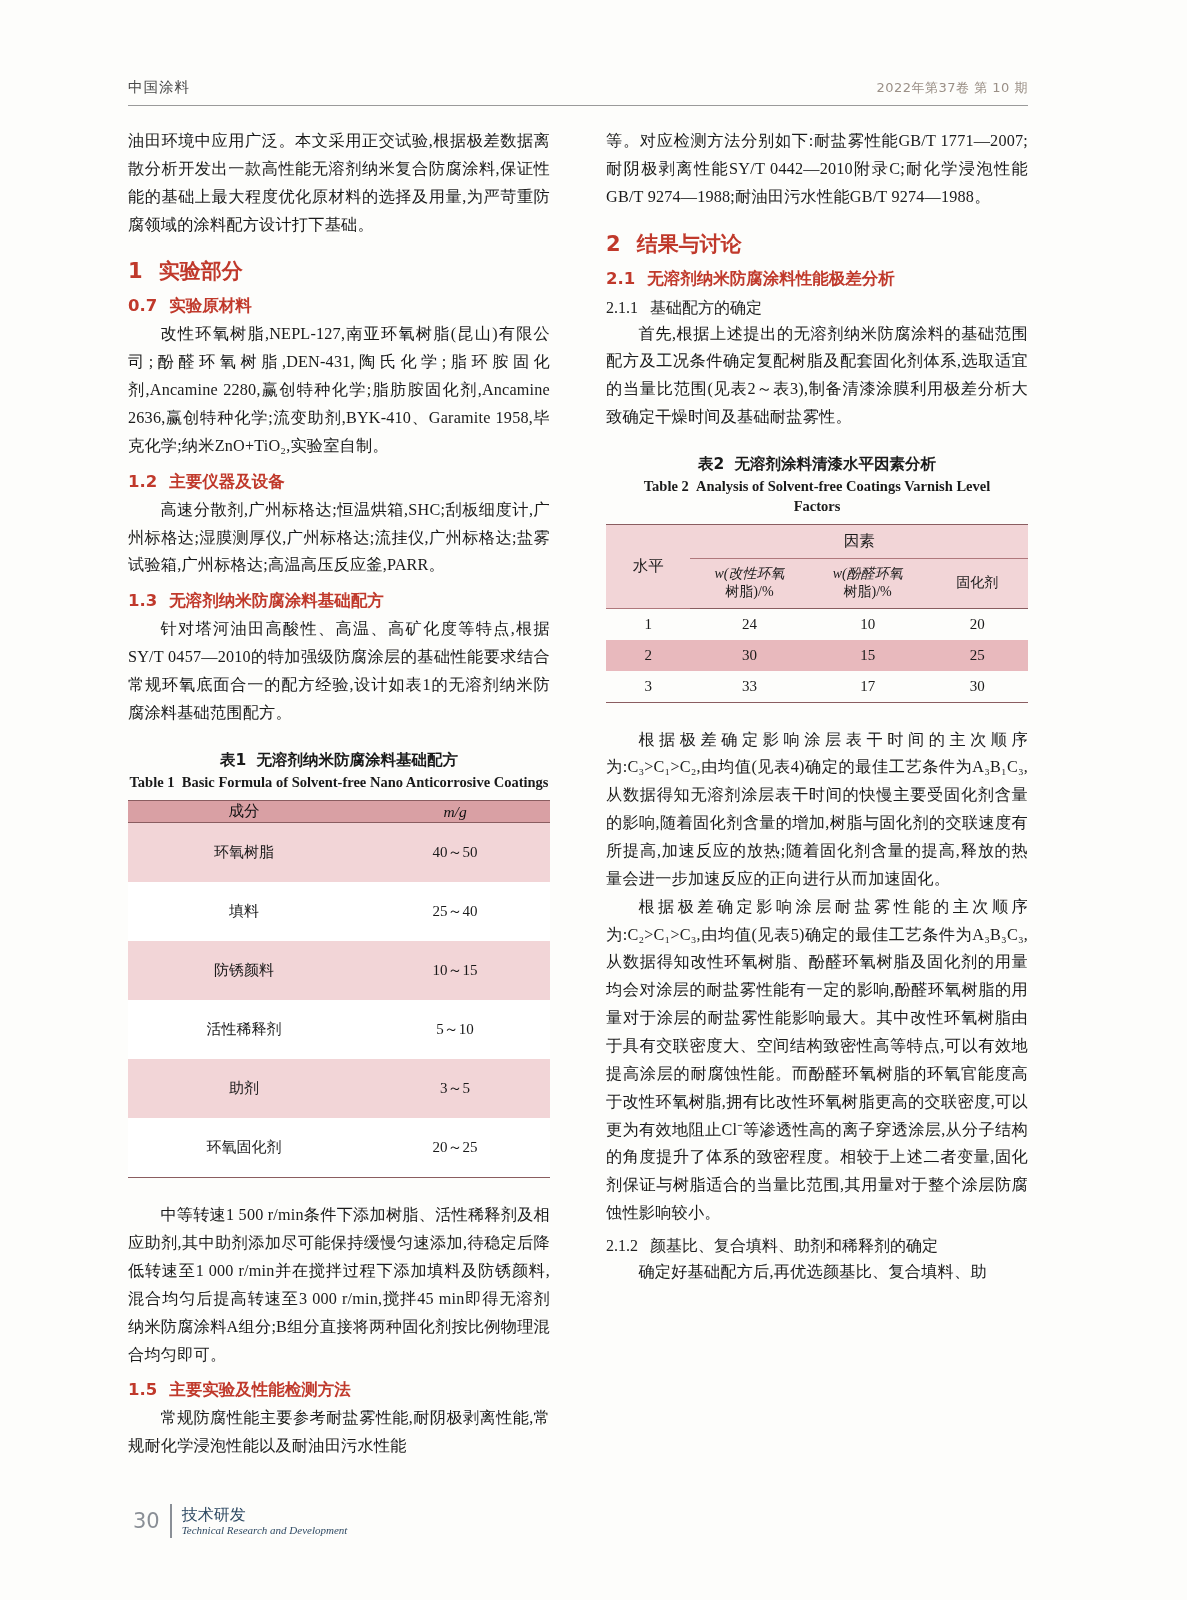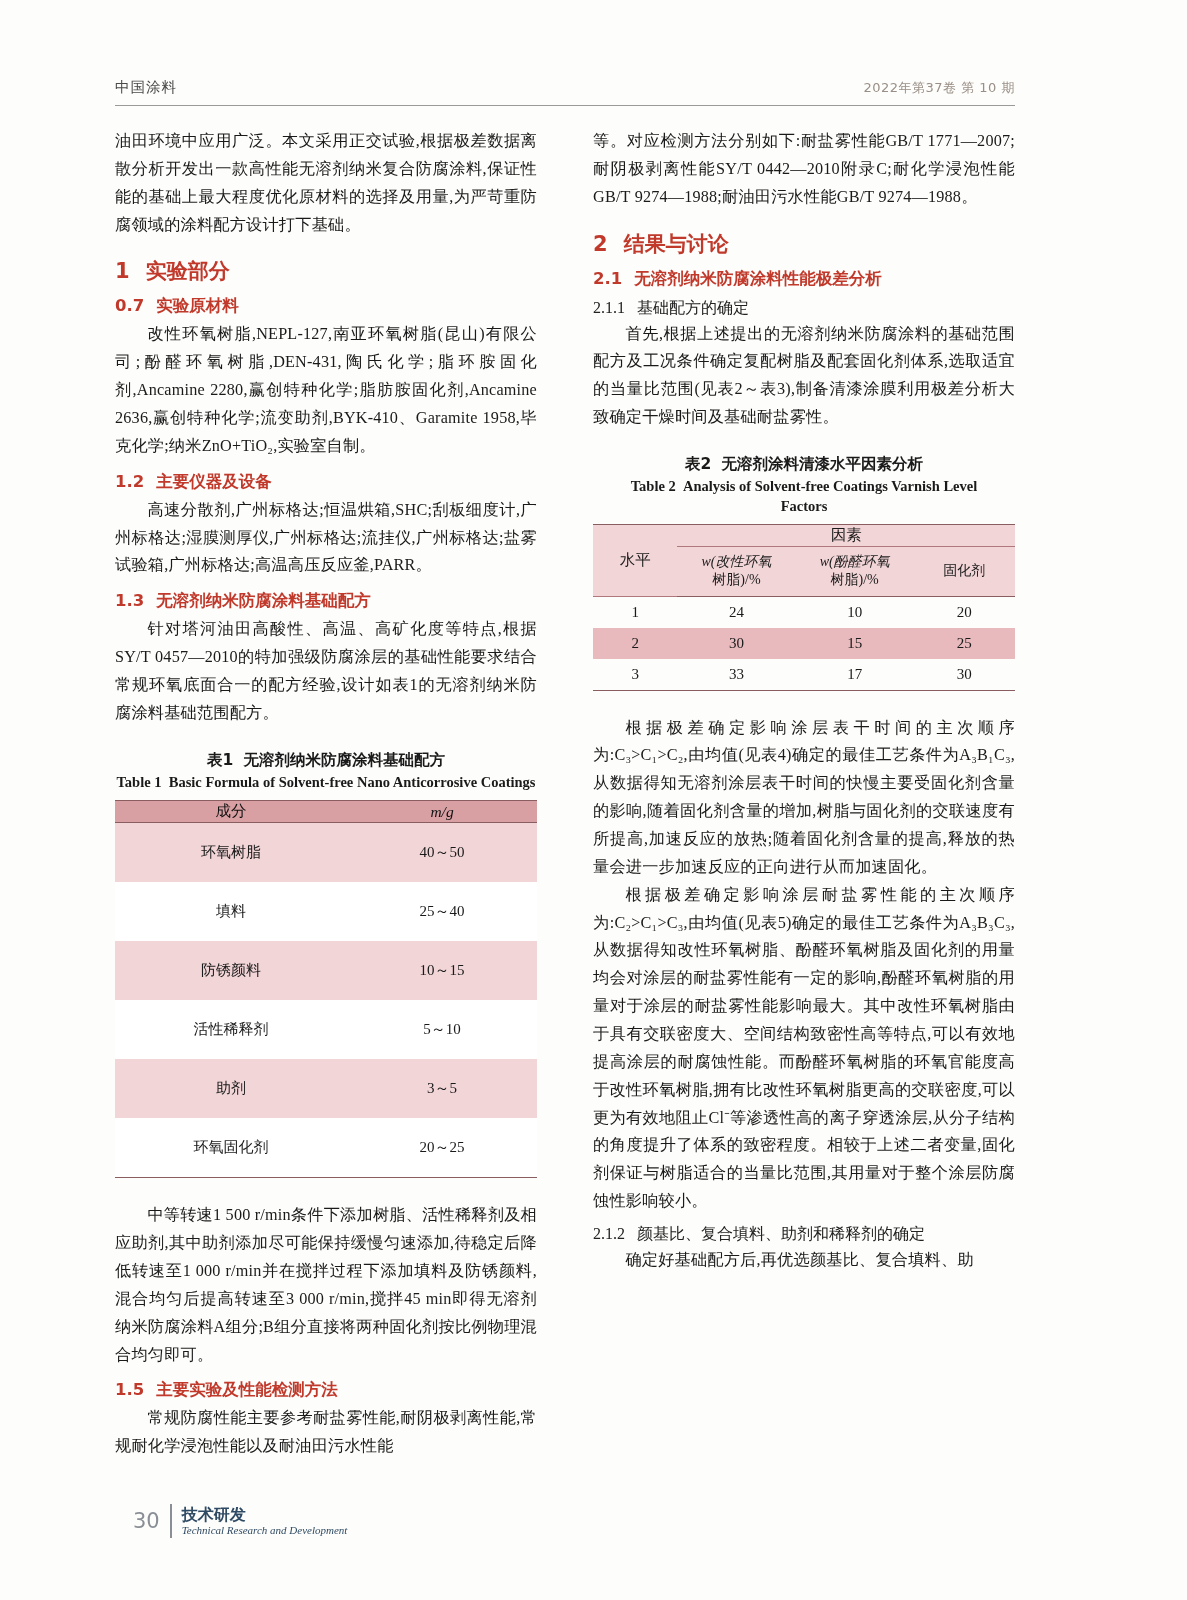--- a/index.html
+++ b/index.html
@@ -11,21 +11,21 @@
     position: relative;
     width: 1187px;
     height: 1600px;
     background: #fdfdfb;
     font-family: "Liberation Serif", serif;
     color: #1a1a1a;
     overflow: hidden;
   }
   .content {
     position: absolute;
-    left: 115px;
+    left: 128px;
     top: 78px;
     width: 900px;
   }
   
   .header {
     display: flex;
     justify-content: space-between;
     align-items: flex-end;
     padding-bottom: 8px;
     border-bottom: 1px solid #9a9a9a;
@@ -133,21 +133,21 @@
   .t1 tbody tr:nth-child(odd) { background: #f2d5d7; }
   .t1 tbody tr:nth-child(even) { background: #ffffff; }
   .t1 tbody tr:last-child td { border-bottom: 1.6px solid #8a5d60; }
   .t1 .ital { font-style: italic; }
 
   .t2 { border-top: 1.6px solid #8a5d60; border-bottom: 1.6px solid #8a5d60; }
   .t2 .hdr-row th {
     background: #f2d5d7;
     border-bottom: 1px solid #b0787c;
     font-size: 15.5px;
-    padding: 0 4px;
+    padding: 6px 4px;
   }
   .t2 .hdr-row2 th {
     background: #f2d5d7;
     border-bottom: 1px solid #8a5d60;
     font-size: 14px;
     line-height: 1.3;
     padding: 6px 4px;
   }
   .t2 tbody tr.alt { background: #e8b9bd; }
   .t2 tbody td { padding: 7px 4px; }
@@ -168,21 +168,21 @@
     font-family: "DejaVu Sans", sans-serif;
   }
   .footer .bar {
     width: 2px;
     height: 34px;
     background: #8a8f96;
   }
   .footer .ftxt-cn {
     font-size: 16px;
     color: #2f4a63;
-    font-weight: bold;
+    font-weight: normal;
     font-family: "DejaVu Sans", sans-serif;
     line-height: 1.1;
   }
   .footer .ftxt-en {
     font-size: 11px;
     color: #2f4a63;
     font-family: "Liberation Serif", serif;
     font-style: italic;
     line-height: 1.1;
   }

